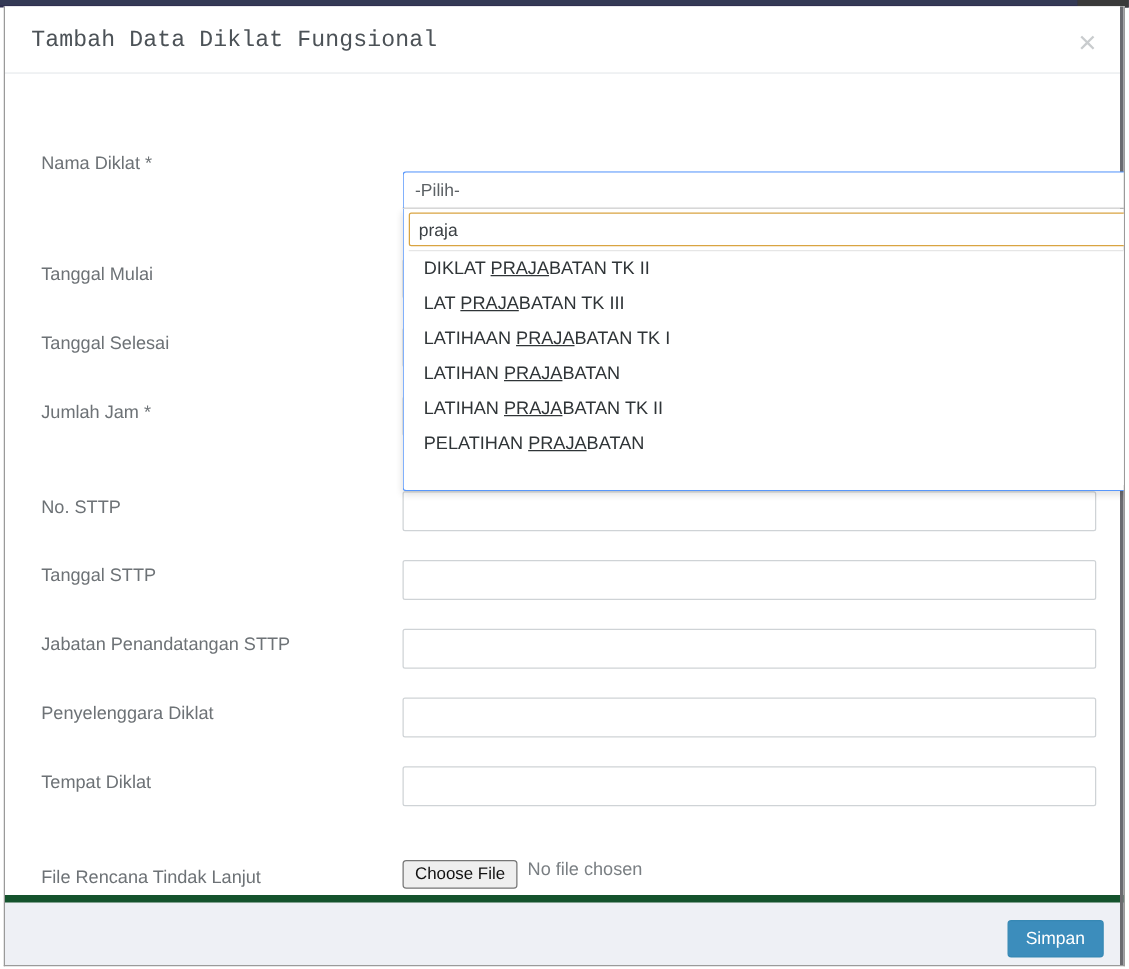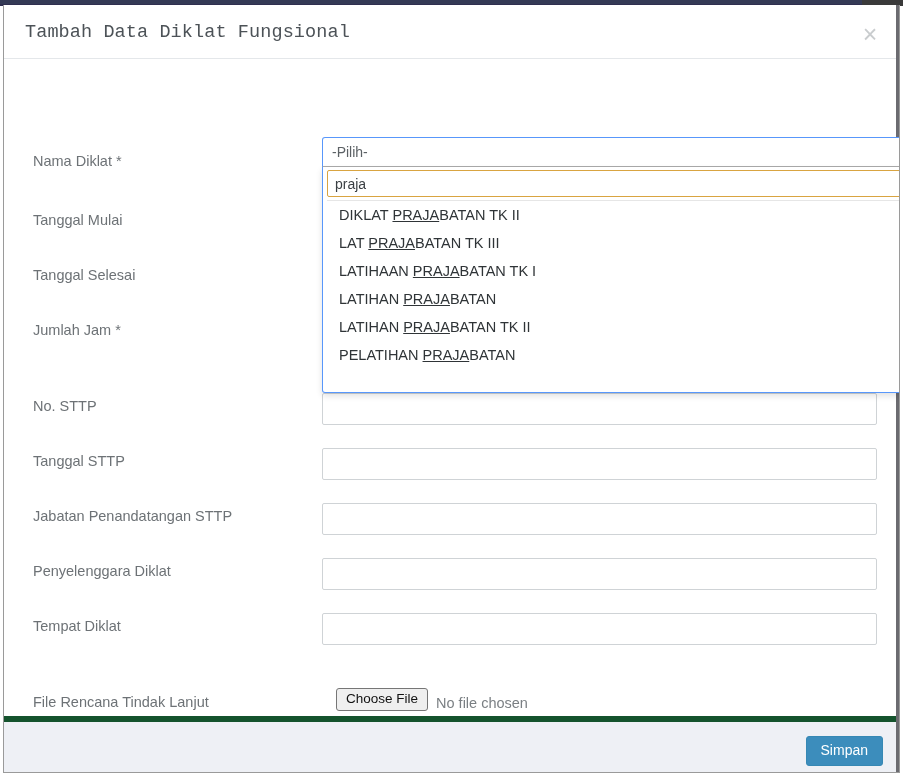--- a/index.html
+++ b/index.html
@@ -88,21 +88,21 @@
     position: absolute;
     left: 318px;
     width: 555px;
     height: 32px;
     border: 1px solid #cfd3d6;
     background: #fff;
     border-radius: 2px;
   }
 
   
-  .file-row { position: absolute; left: 332px; display: flex; align-items: flex-end; }
+  .file-row { position: absolute; left: 318px; display: flex; align-items: flex-start; }
   .file-btn {
     border: 1px solid #767676;
     background: linear-gradient(#f8f8f8, #e8e8e8);
     background: #efefef;
     border-radius: 3px;
     font-size: 13.5px;
     color: #111;
     padding: 3px 9px 4px 9px;
     font-family: "Liberation Sans", sans-serif;
     line-height: 14px;
@@ -234,21 +234,21 @@
 
 <div class="modal">
 
   <div class="modal-header">
     <div class="modal-title">Tambah Data Diklat Fungsional</div>
     <div class="modal-close">×</div>
   </div>
 
   <div class="modal-body">
 
-    <div class="form-label" style="top:94px">Nama Diklat *</div>
+    <div class="form-label" style="top:64px">Nama Diklat *</div>
     <div class="form-label" style="top:153px">Tanggal Mulai</div>
     <div class="form-label" style="top:208px">Tanggal Selesai</div>
     <div class="form-label" style="top:263px">Jumlah Jam *</div>
     <div class="form-label" style="top:339px">No. STTP</div>
     <div class="form-label" style="top:394px">Tanggal STTP</div>
     <div class="form-label" style="top:449px">Jabatan Penandatangan STTP</div>
     <div class="form-label" style="top:504px">Penyelenggara Diklat</div>
     <div class="form-label" style="top:559px">Tempat Diklat</div>
     <div class="form-label" style="top:635px">File Rencana Tindak Lanjut</div>
     <div class="form-label" style="top:681px">File Diklat Fungsional</div>

